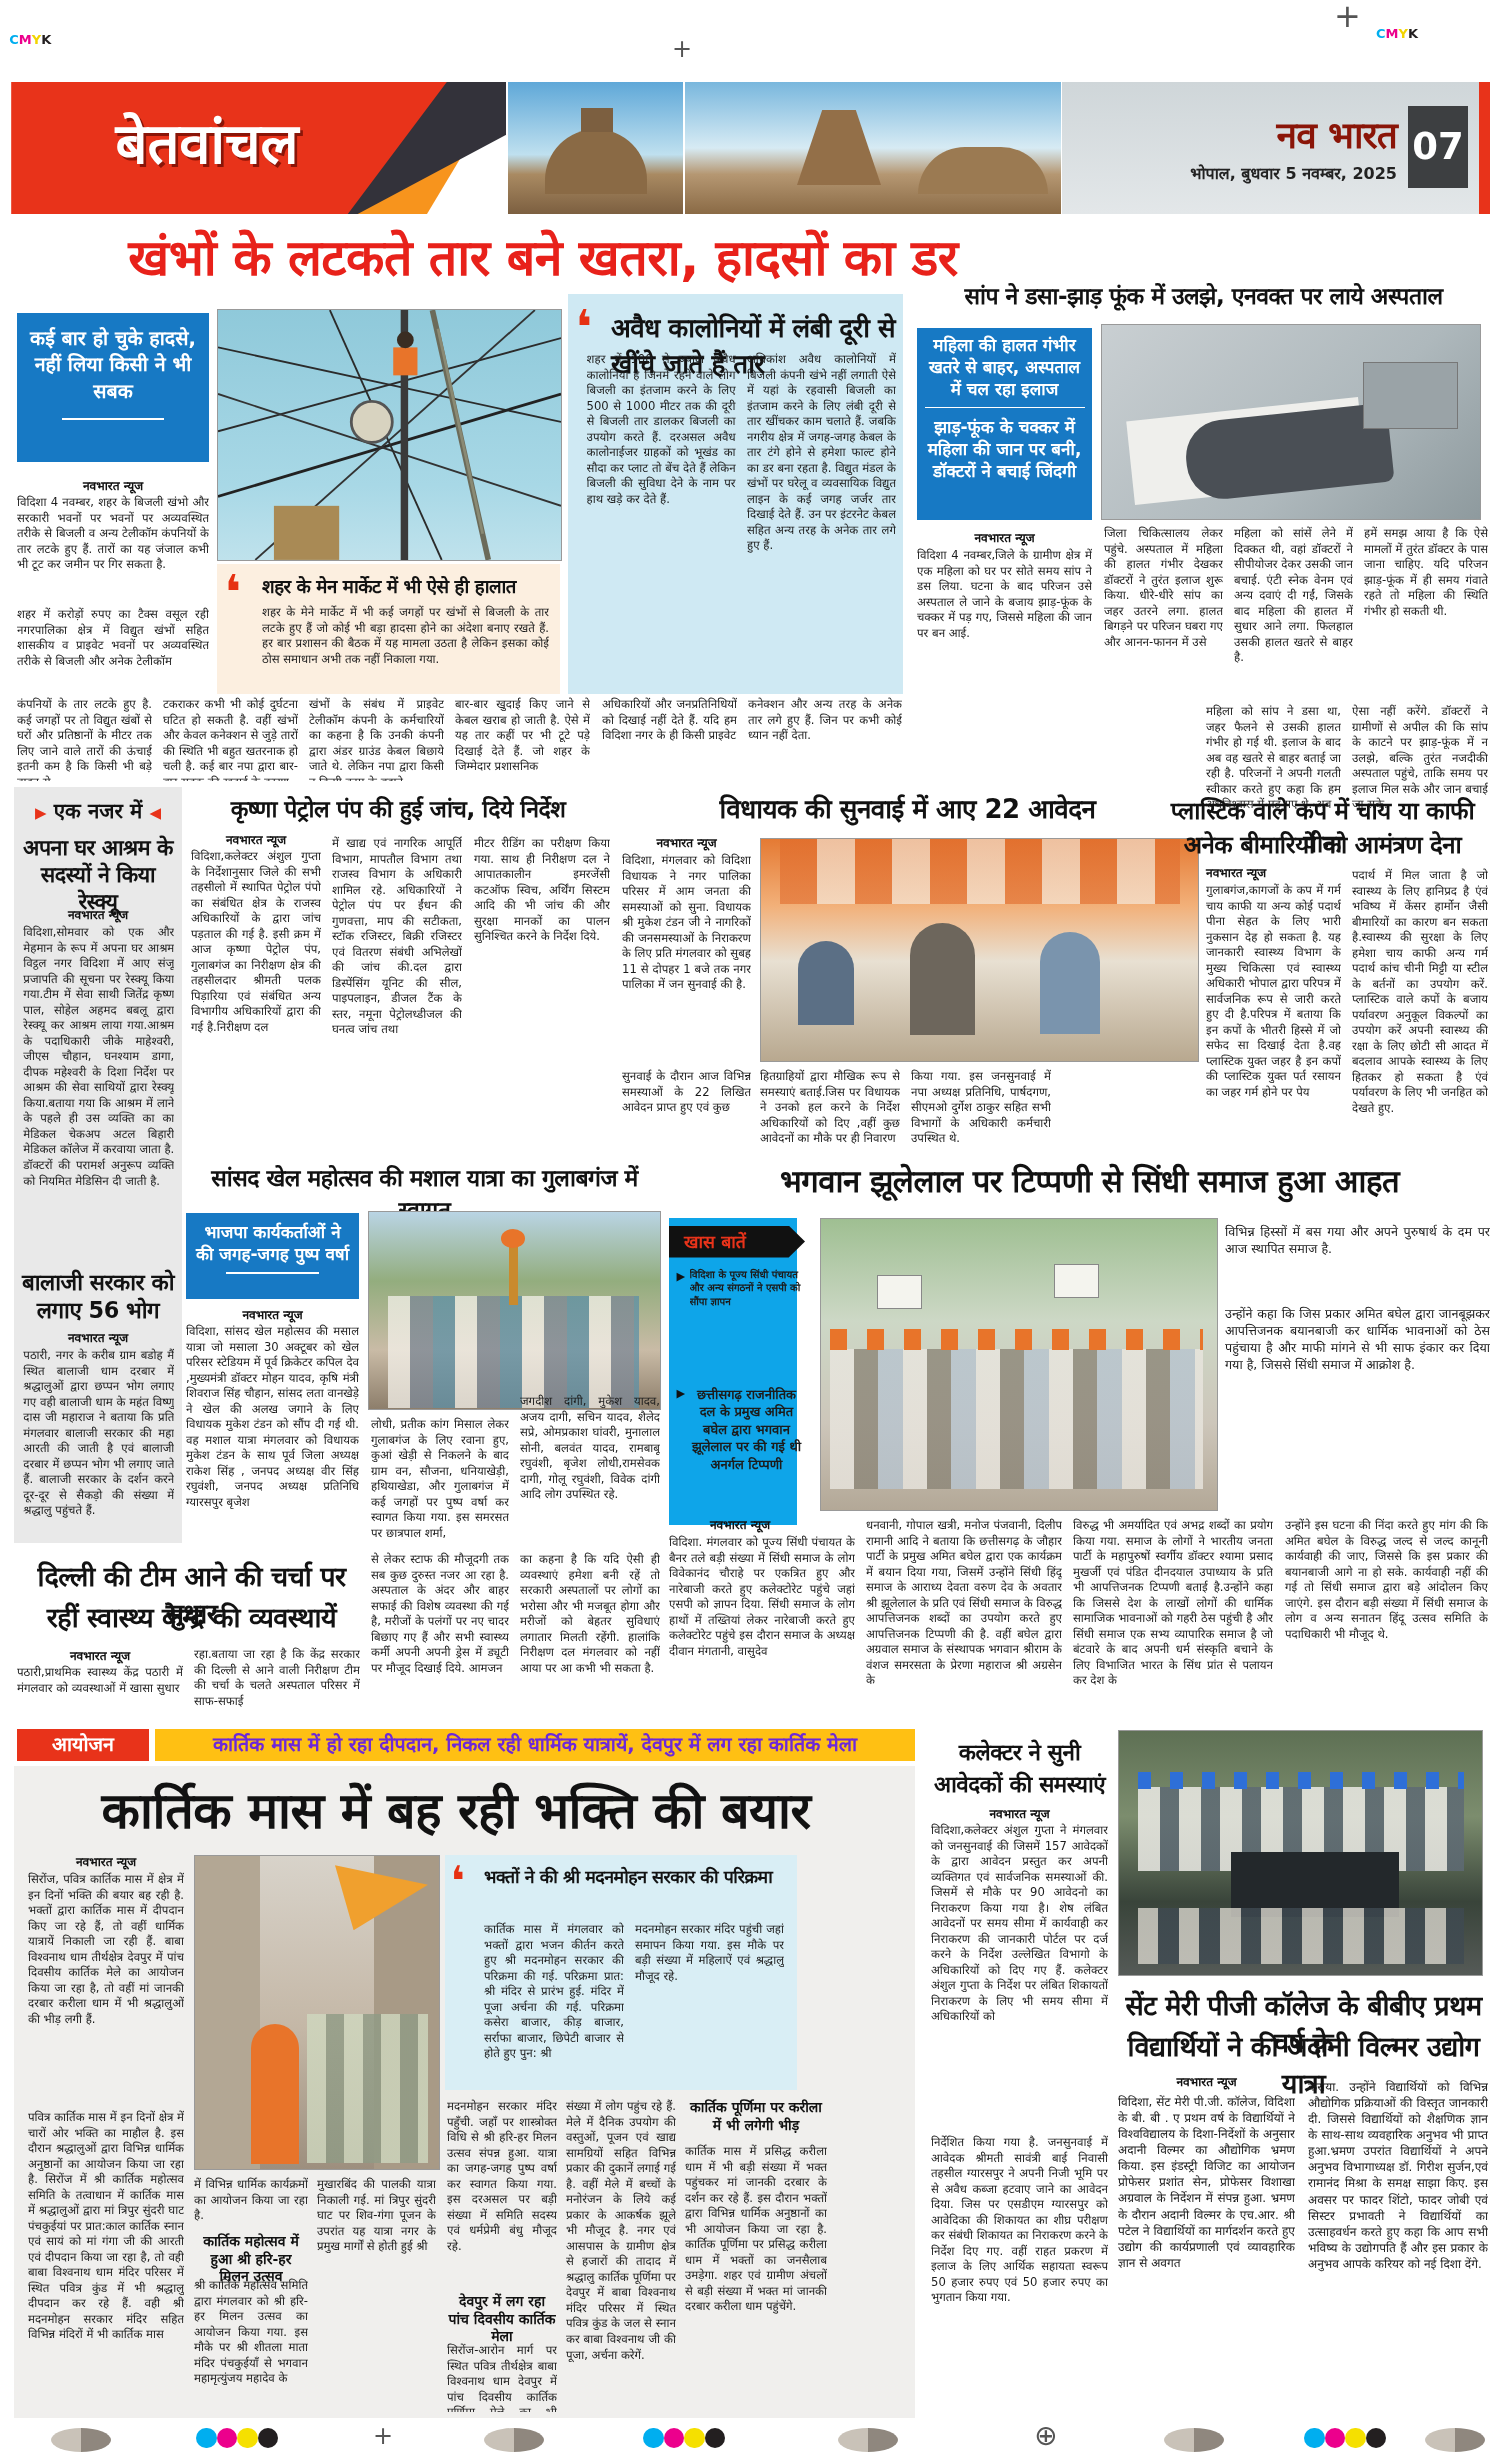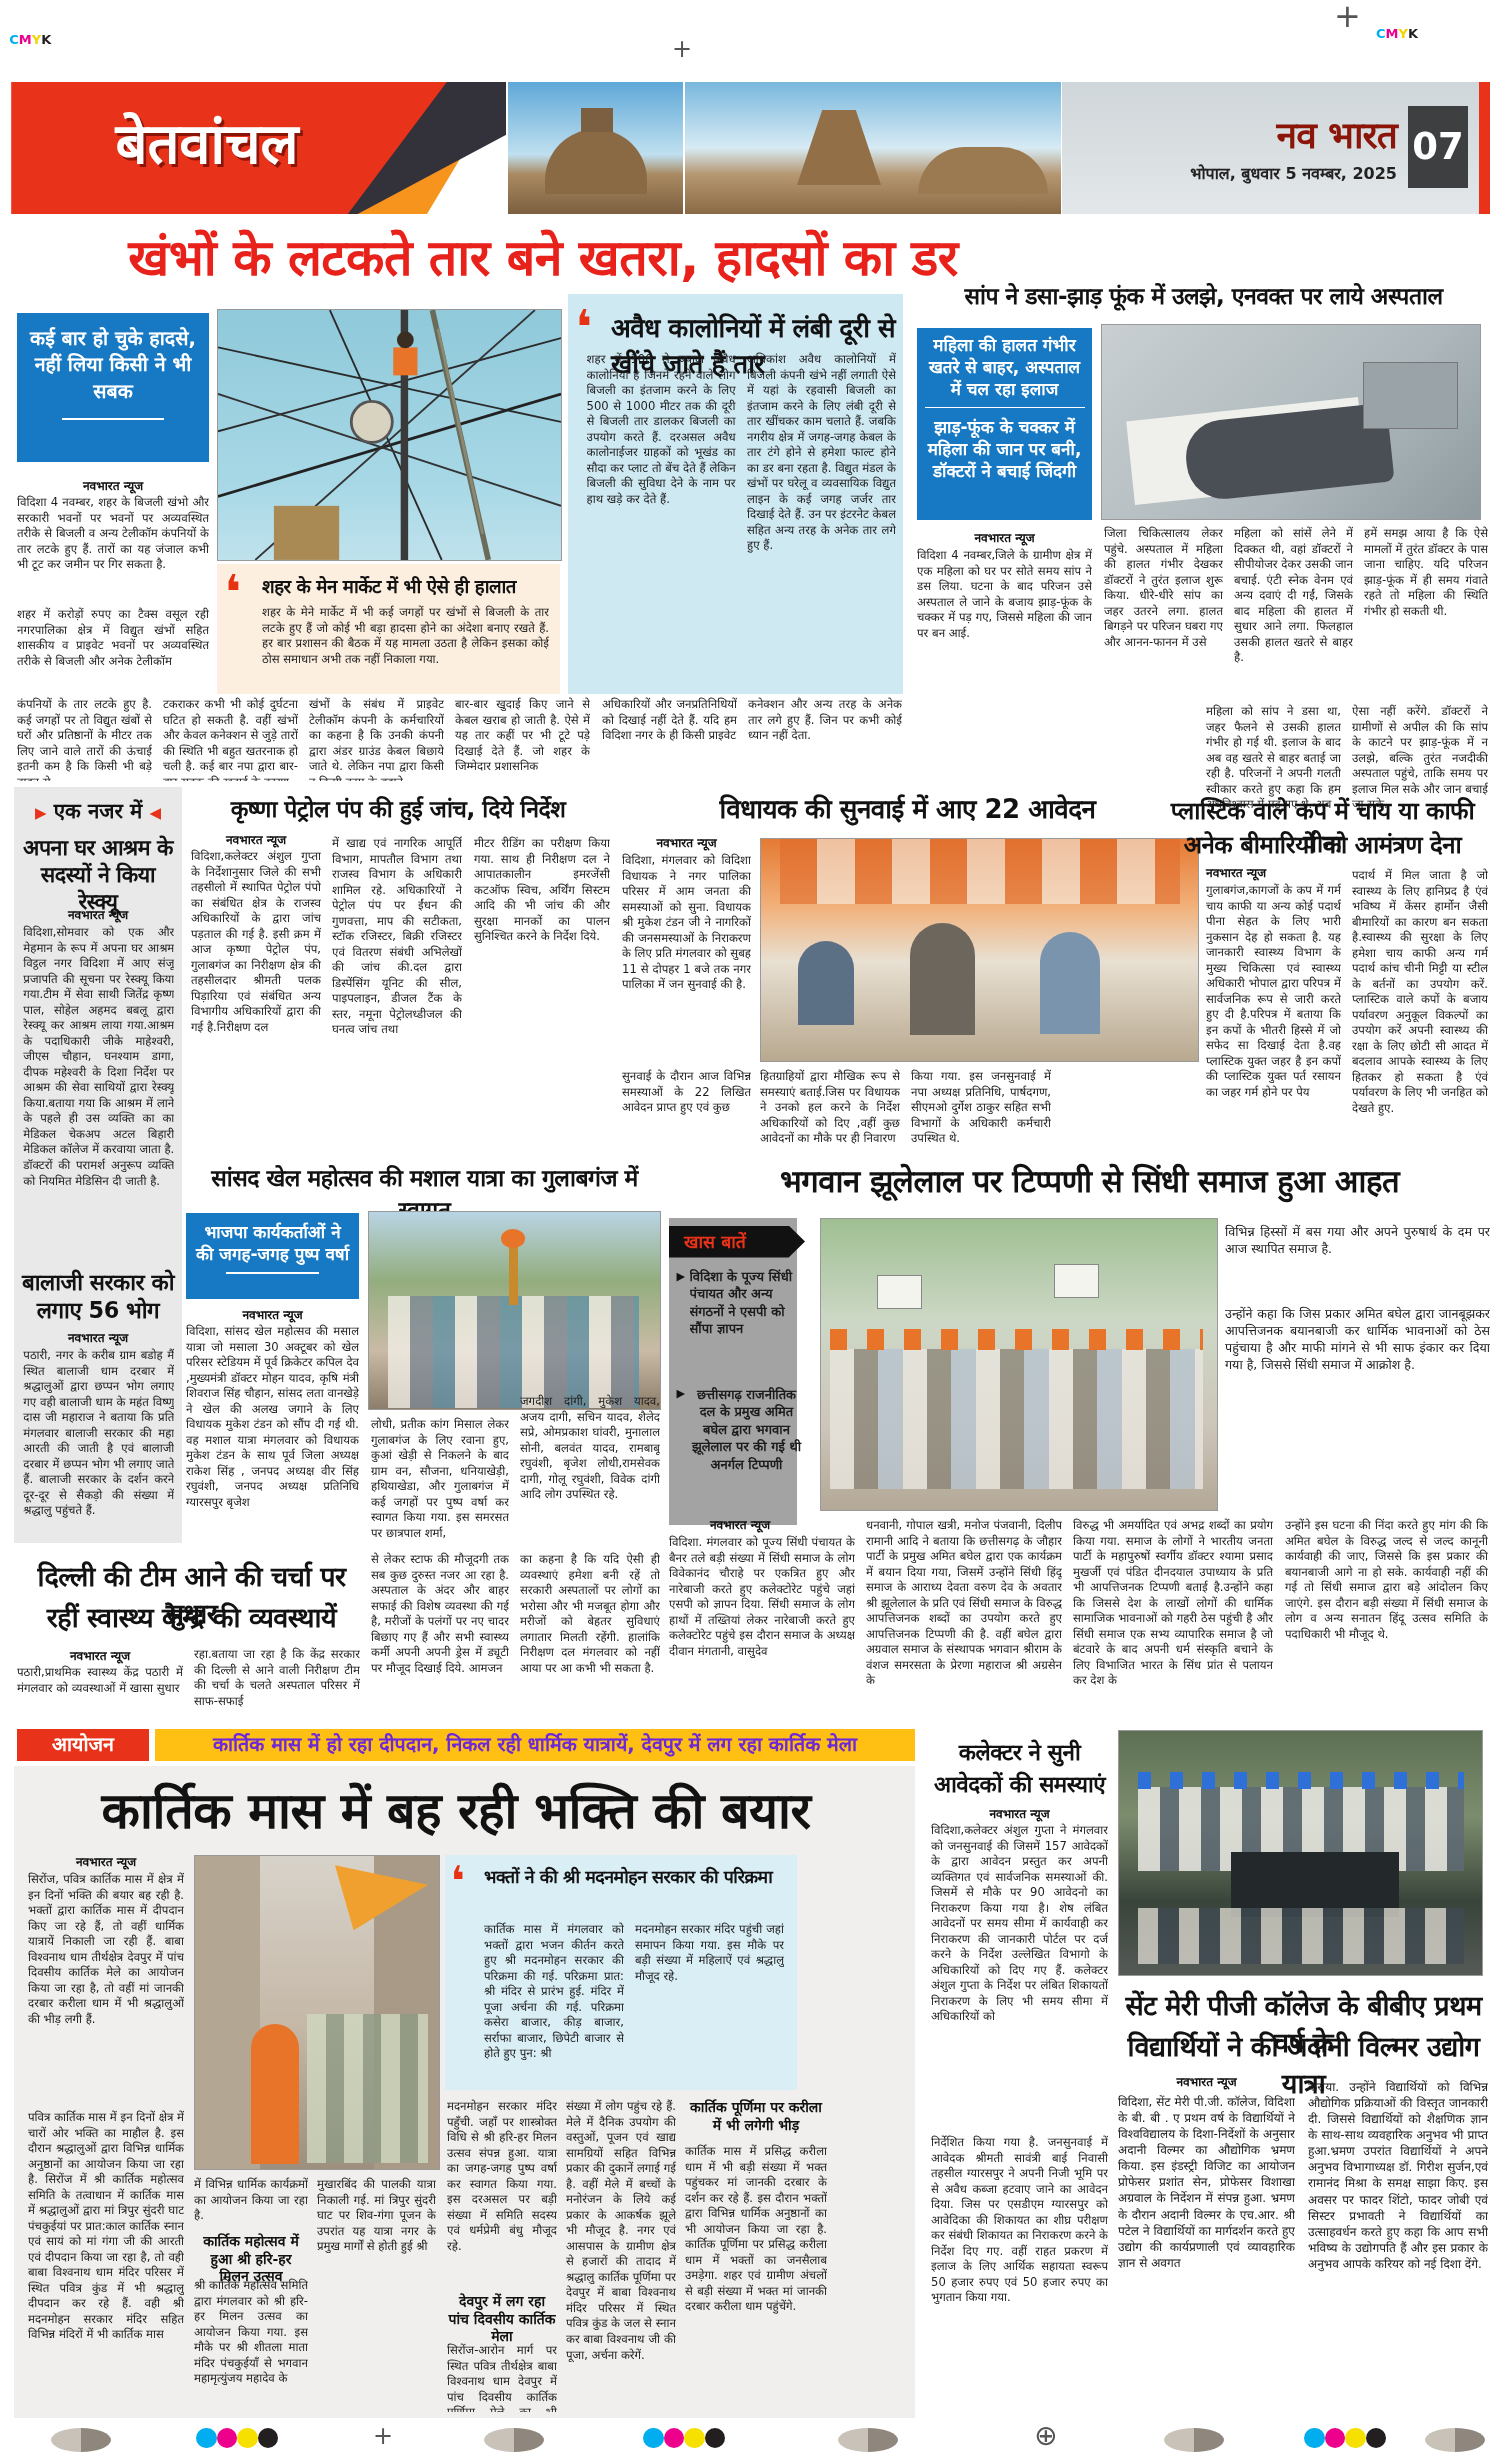--- a/index.html
+++ b/index.html
@@ -161,24 +161,24 @@
   <div class="col" style="left:186px;top:1324px;width:173px;height:222px;">विदिशा, सांसद खेल महोत्सव की मसाल यात्रा जो मसाला 30 अक्टूबर को खेल परिसर स्टेडियम में पूर्व क्रिकेटर कपिल देव ,मुख्यमंत्री डॉक्टर मोहन यादव, कृषि मंत्री शिवराज सिंह चौहान, सांसद लता वानखेड़े ने खेल की अलख जगाने के लिए विधायक मुकेश टंडन को सौंप दी गई थी. वह मशाल यात्रा मंगलवार को विधायक मुकेश टंडन के साथ पूर्व जिला अध्यक्ष राकेश सिंह , जनपद अध्यक्ष वीर सिंह रघुवंशी, जनपद अध्यक्ष प्रतिनिधि ग्यारसपुर बृजेश</div>
   <div class="ph" style="left:368px;top:1211px;width:291px;height:197px;background:linear-gradient(180deg,#b9d4e4 0%,#93ad7e 35%,#c9bba6 70%,#8d7e6b 100%);">
     <div class="abs" style="left:18.6px;top:84px;width:251px;height:112px;background:repeating-linear-gradient(90deg,#f4f1ea 0 22.4px,#7b8796 22.4px 45px,#5d8fa6 45px 67px);opacity:.75;"></div>
     <div class="abs" style="left:140px;top:28px;width:9.3px;height:65px;background:#c98a2e;"></div>
     <div class="abs" style="left:132px;top:17px;width:24px;height:18.6px;background:#e8742a;border-radius:50%;"></div>
   </div>
   <div class="col" style="left:371px;top:1417px;width:138px;height:127px;">लोधी, प्रतीक कांग मिसाल लेकर गुलाबगंज के लिए रवाना हुए, कुआं खेड़ी से निकलने के बाद ग्राम वन, सौजना, धनियाखेड़ी, हथियाखेडा, और गुलाबगंज में कई जगहों पर पुष्प वर्षा कर स्वागत किया गया. इस समरसत पर छात्रपाल शर्मा,</div>
   <div class="col" style="left:520px;top:1394px;width:140px;height:127px;">जगदीश दांगी, मुकेश यादव, अजय दागी, सचिन यादव, शैलेद सप्रे, ओमप्रकाश घांवरी, मुनालाल सोनी, बलवंत यादव, रामबाबू रघुवंशी, बृजेश लोधी,रामसेवक दागी, गोलू रघुवंशी, विवेक दांगी आदि लोग उपस्थित रहे.</div>
 
   <div class="abs hl center" style="left:689px;top:1159px;width:801px;font-size:31px;">भगवान झूलेलाल पर टिप्पणी से सिंधी समाज हुआ आहत</div>
-  <div class="abs" style="left:669px;top:1218px;width:128px;height:307px;background:#a3a3a3;">
+  <div class="abs" style="left:669px;top:1218px;width:128px;height:307px;background:#0ea5e9;">
     <div class="abs" style="left:0;top:7.5px;width:121px;height:32px;background:#111;color:#e8331a;font-weight:bold;font-size:17.7px;line-height:32px;padding-left:15px;clip-path:polygon(0 0,88% 0,100% 50%,88% 100%,0 100%);">खास बातें</div>
     <div class="abs" style="left:7.5px;top:52px;width:9.3px;font-size:11.2px;">▶</div>
-    <div class="col" style="left:20.5px;top:50px;width:114px;height:112px;font-weight:bold;font-size:13px;text-align:left;">विदिशा के पूज्य सिंधी पंचायत और अन्य संगठनों ने एसपी को सौंपा ज्ञापन</div>
+    <div class="col" style="left:20.5px;top:50px;width:114px;height:112px;font-weight:bold;font-size:10px;text-align:left;">विदिशा के पूज्य सिंधी पंचायत और अन्य संगठनों ने एसपी को सौंपा ज्ञापन</div>
     <div class="abs" style="left:7.5px;top:169px;width:9.3px;font-size:11.2px;">▶</div>
     <div class="col" style="left:20.5px;top:168px;width:114px;height:132px;font-weight:bold;font-size:13px;text-align:center;">छत्तीसगढ़ राजनीतिक दल के प्रमुख अमित बघेल द्वारा भगवान झूलेलाल पर की गई थी अनर्गल टिप्पणी</div>
   </div>
   <div class="ph" style="left:820px;top:1218px;width:396px;height:291px;background:linear-gradient(180deg,#9fbf92 0%,#cdd8c6 35%,#cdc6ba 70%,#b3a897 100%);">
     <div class="abs" style="left:9.3px;top:130px;width:373px;height:140px;background:repeating-linear-gradient(90deg,#e9e6df 0 24px,#8c8678 24px 48px,#b7c4cf 48px 73px);opacity:.8;"></div>
     <div class="abs" style="left:9.3px;top:110px;width:373px;height:20.5px;background:repeating-linear-gradient(90deg,#e8742a 0 17px,transparent 17px 37px);"></div>
     <div class="abs" style="left:56px;top:56px;width:43px;height:32px;background:#f4f4ee;border:0.9px solid #888;"></div>
     <div class="abs" style="left:233px;top:45px;width:43px;height:32px;background:#f4f4ee;border:0.9px solid #888;"></div>
   </div>
   <div class="col" style="left:1225px;top:1224px;width:265px;height:80px;font-size:12.6px;">विभिन्न हिस्सों में बस गया और अपने पुरुषार्थ के दम पर आज स्थापित समाज है.</div>

